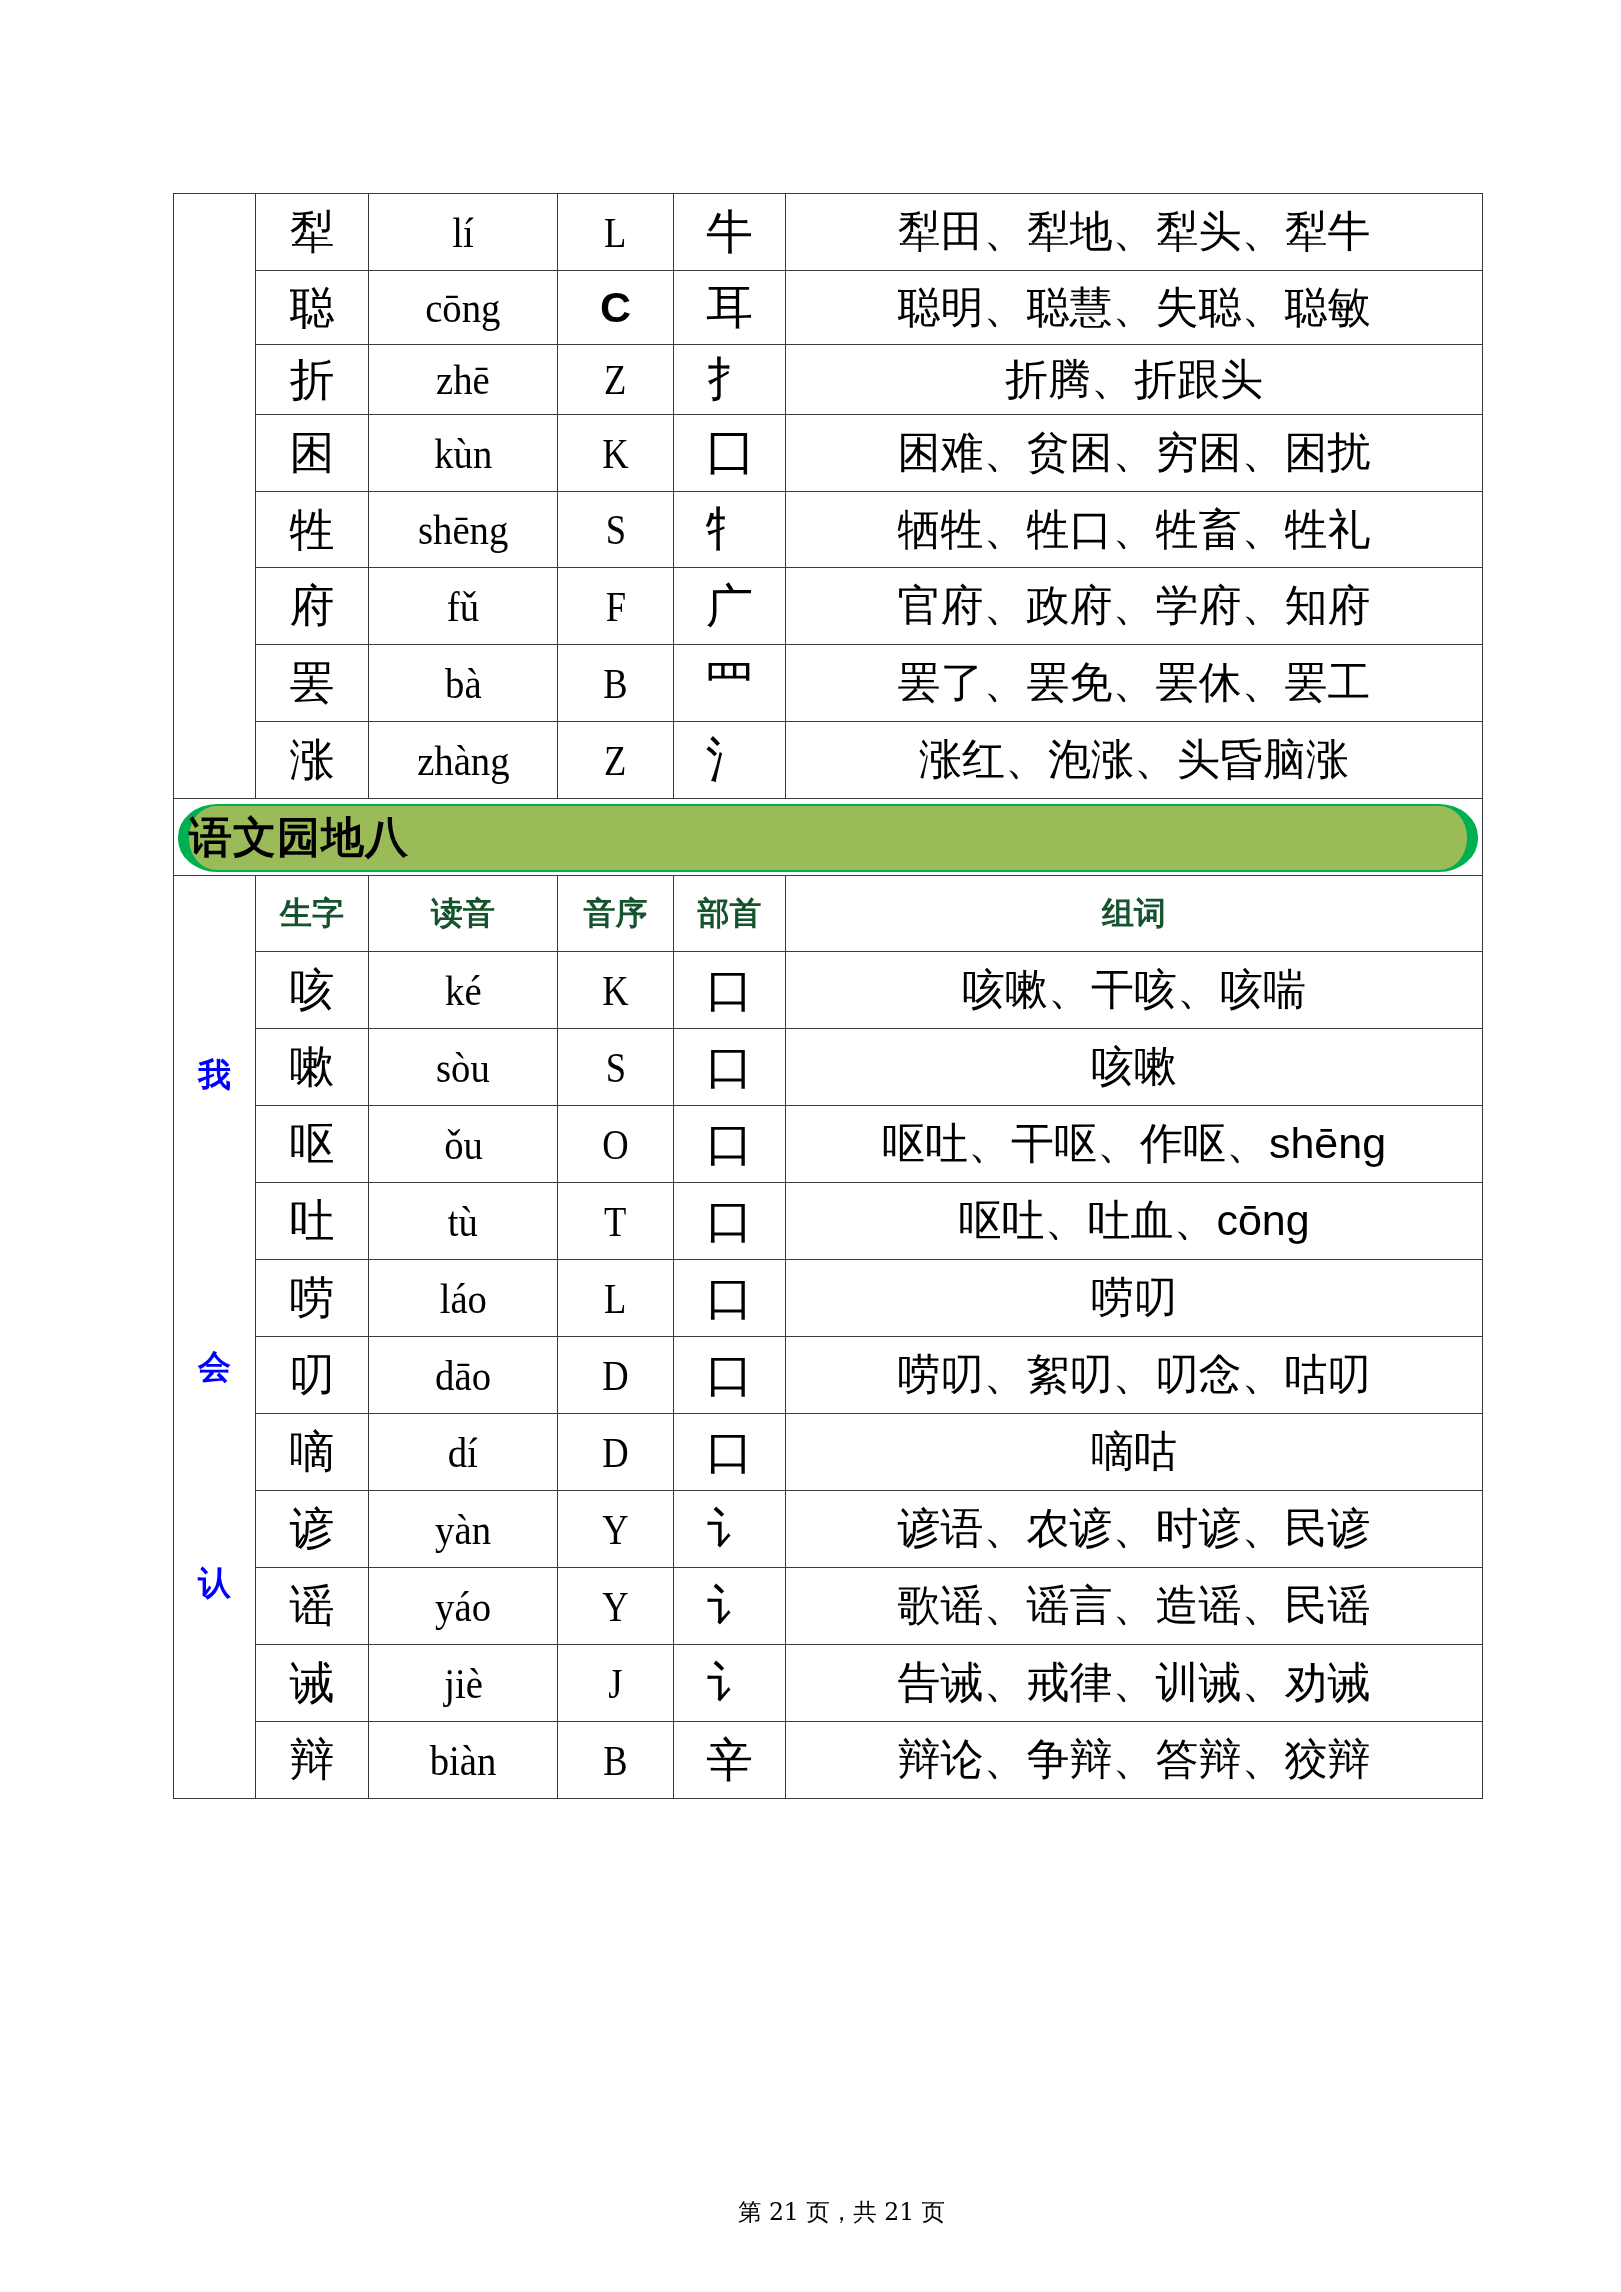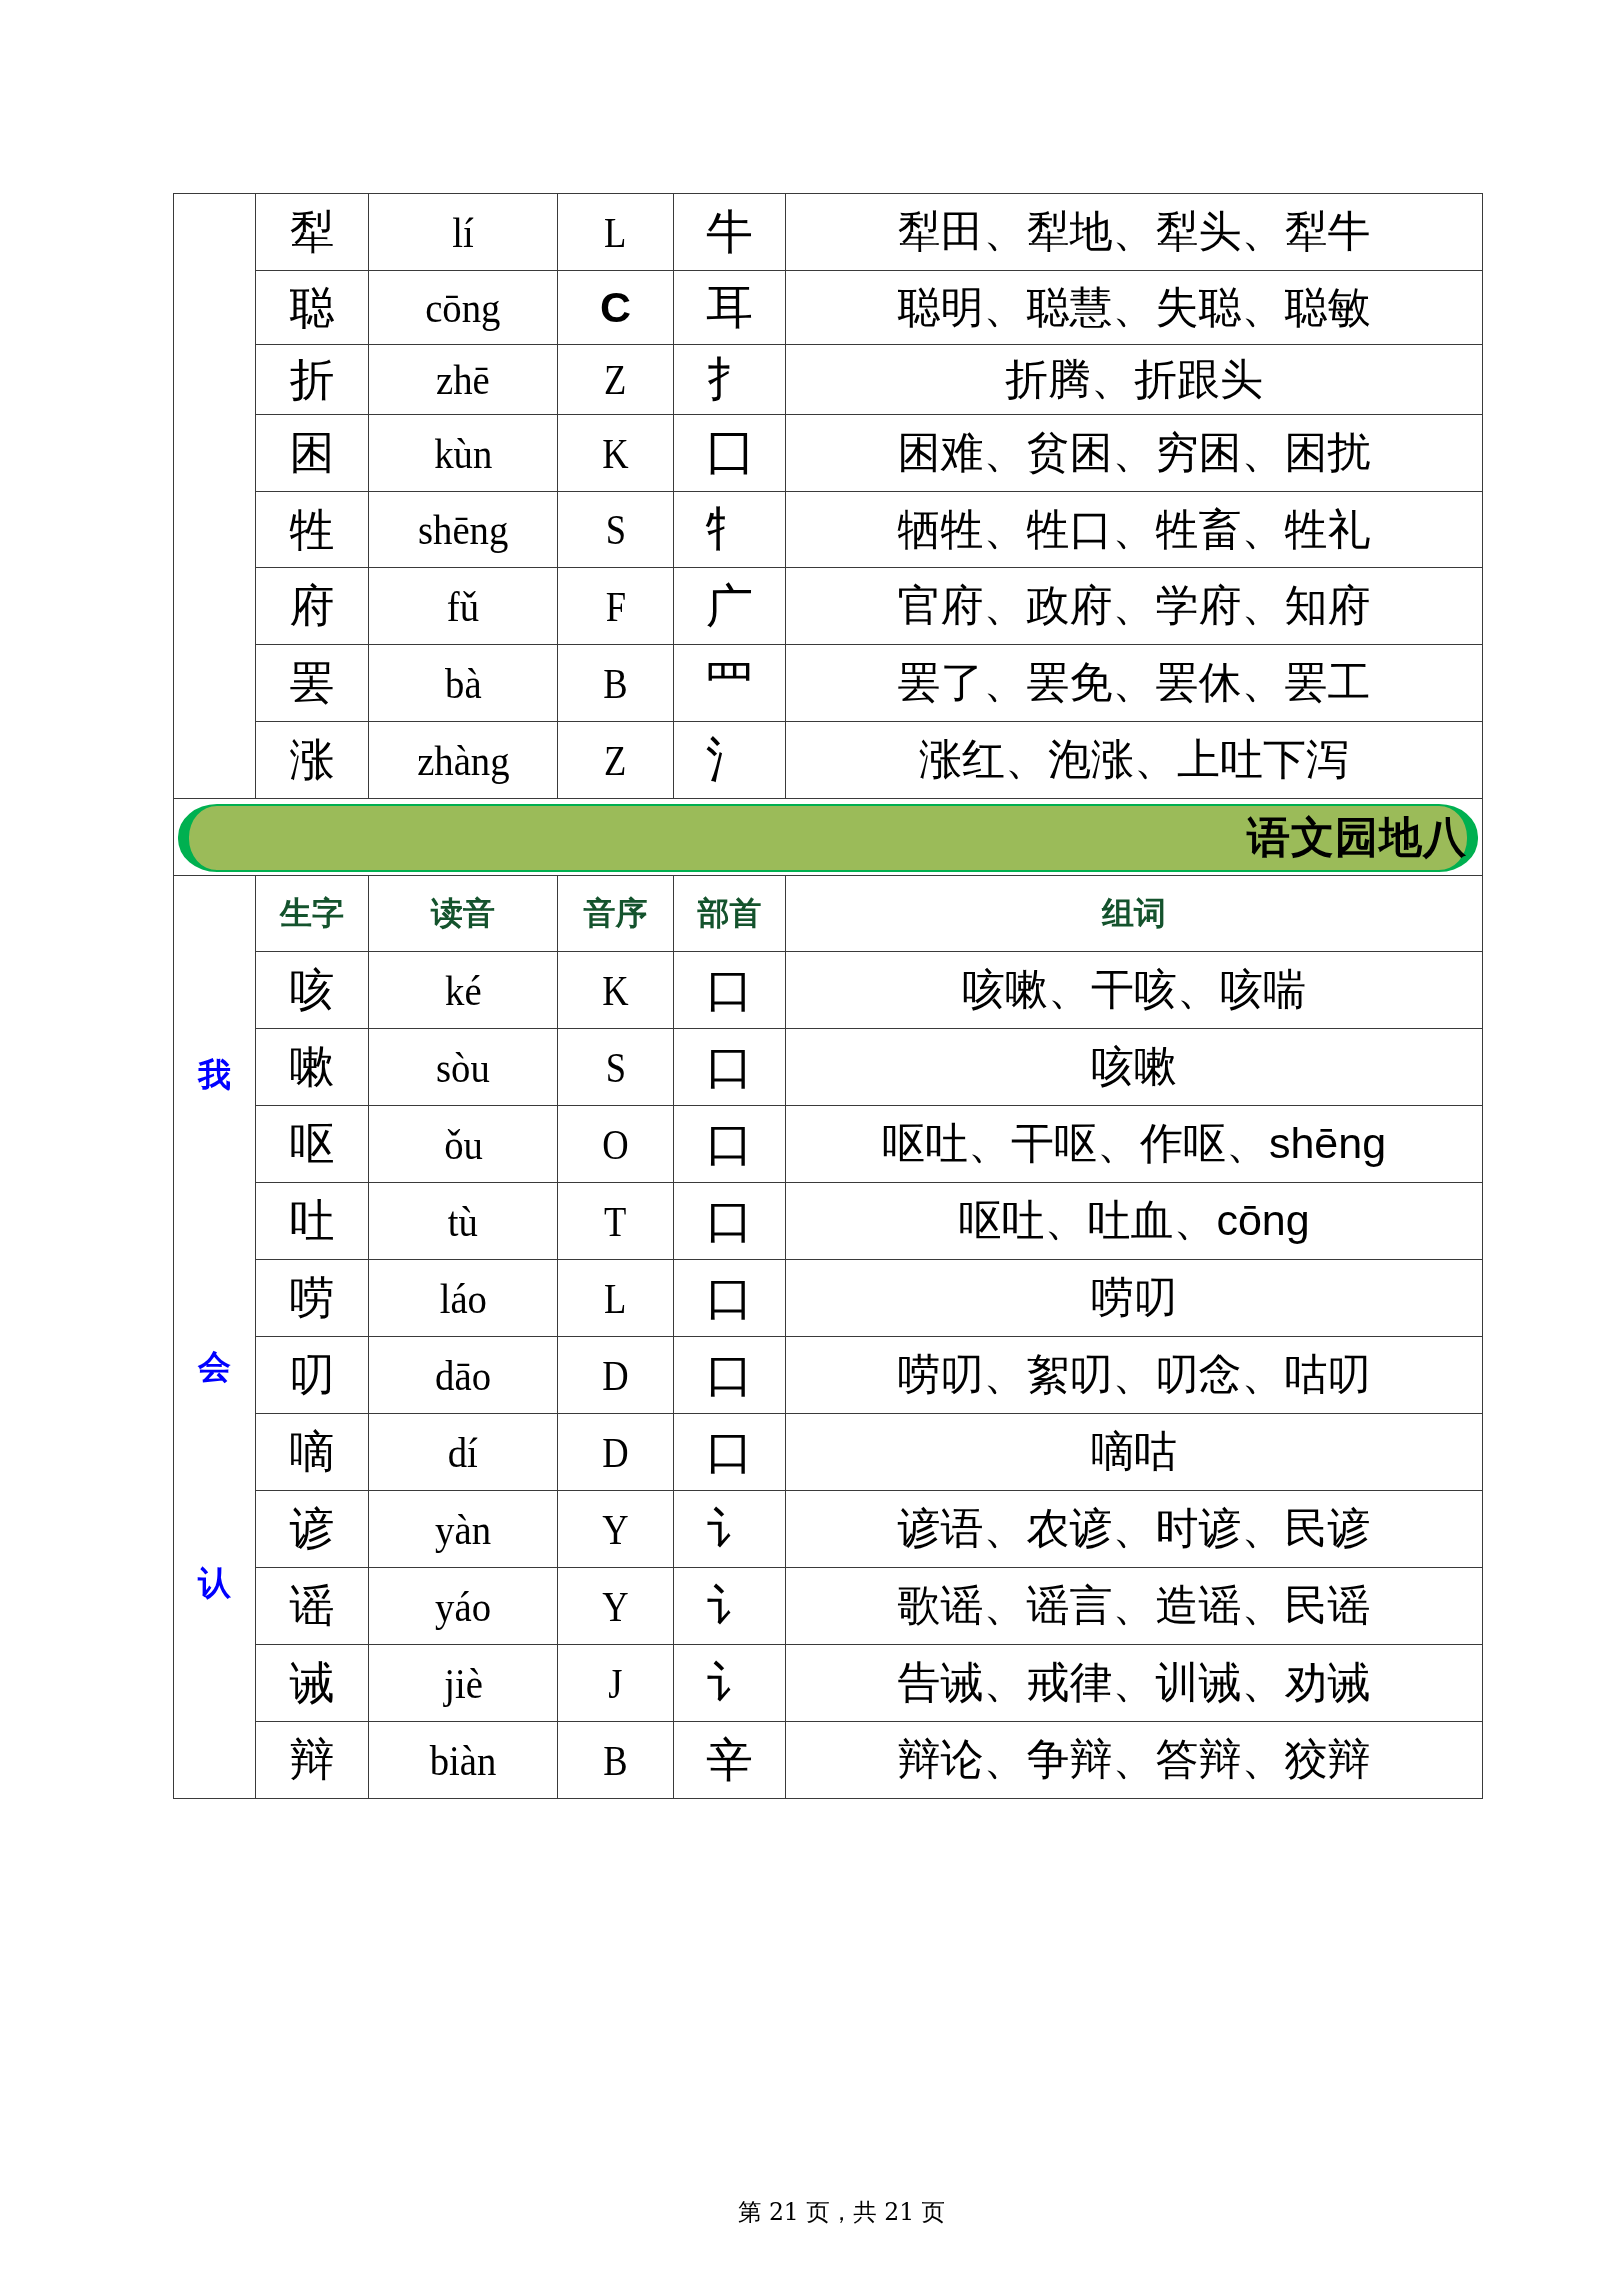--- a/index.html
+++ b/index.html
@@ -19,21 +19,21 @@
   .rad { font-size: 47px; font-family: "DejaVu Serif", serif; }
   td.words { text-align: left; padding-left: 23.5px; font-size: 43px; font-family: Liberation Sans, sans-serif; }
   tr.top-row { height: 75px; }
   tr.bot-row { height: 77px; }
   tr.hdr-row { height: 76px; }
   tr.banner-row { height: 77px; }
   .hdr { color: #14532d; font-weight: bold; font-size: 32px; font-family: "DejaVu Sans", sans-serif; }
   td.banner-cell { position: relative; }
   .banner-pill { position: absolute; left: 3.9px; right: 3.9px; top: 4.9px; bottom: 2.9px;
                  background: #9bbb59; border: 2.9px solid #00b050; border-left-width: 11.8px; border-right-width: 11.8px;
-                 border-radius: 39px / 33px; display: flex; align-items: center; justify-content: flex-end; }
+                 border-radius: 39px / 33px; display: flex; align-items: center; justify-content: flex-start; }
   .banner-title { font-size: 43px; font-weight: bold; font-family: "DejaVu Sans", sans-serif; color: #000; letter-spacing: 1px; }
   td.side-cell { position: relative; }
   .side-label { position: absolute; left: 0; width: 100%; text-align: center; color: #0000ff;
                 font-weight: bold; font-size: 33px; font-family: "DejaVu Sans", sans-serif; }
   .footer { position: absolute; top: 2196px; left: 0; width: 1621px; text-align: center;
             font-size: 23.5px; font-family: "DejaVu Serif", serif; padding-left: 31px; }
 </style>
 </head>
 <body>
 
@@ -96,21 +96,21 @@
         <td><span class="py">bà</span></td>
         <td><span class="ord">B</span></td>
         <td><span class="rad">罒</span></td>
         <td class="words">罢了、罢免、罢休、罢工</td>
       </tr>
       <tr class="top-row" style="height: 77px;">
         <td><span class="char">涨</span></td>
         <td><span class="py">zhàng</span></td>
         <td><span class="ord">Z</span></td>
         <td><span class="rad">氵</span></td>
-        <td class="words">涨红、泡涨、上吐下泻</td>
+        <td class="words">涨红、泡涨、头昏脑涨</td>
       </tr>
     </tbody>
   <tbody>
     <tr class="banner-row">
       <td colspan="6" class="banner-cell">
         <div class="banner-pill">
           <span class="banner-title">语文园地八</span>
         </div>
       </td>
     </tr>

